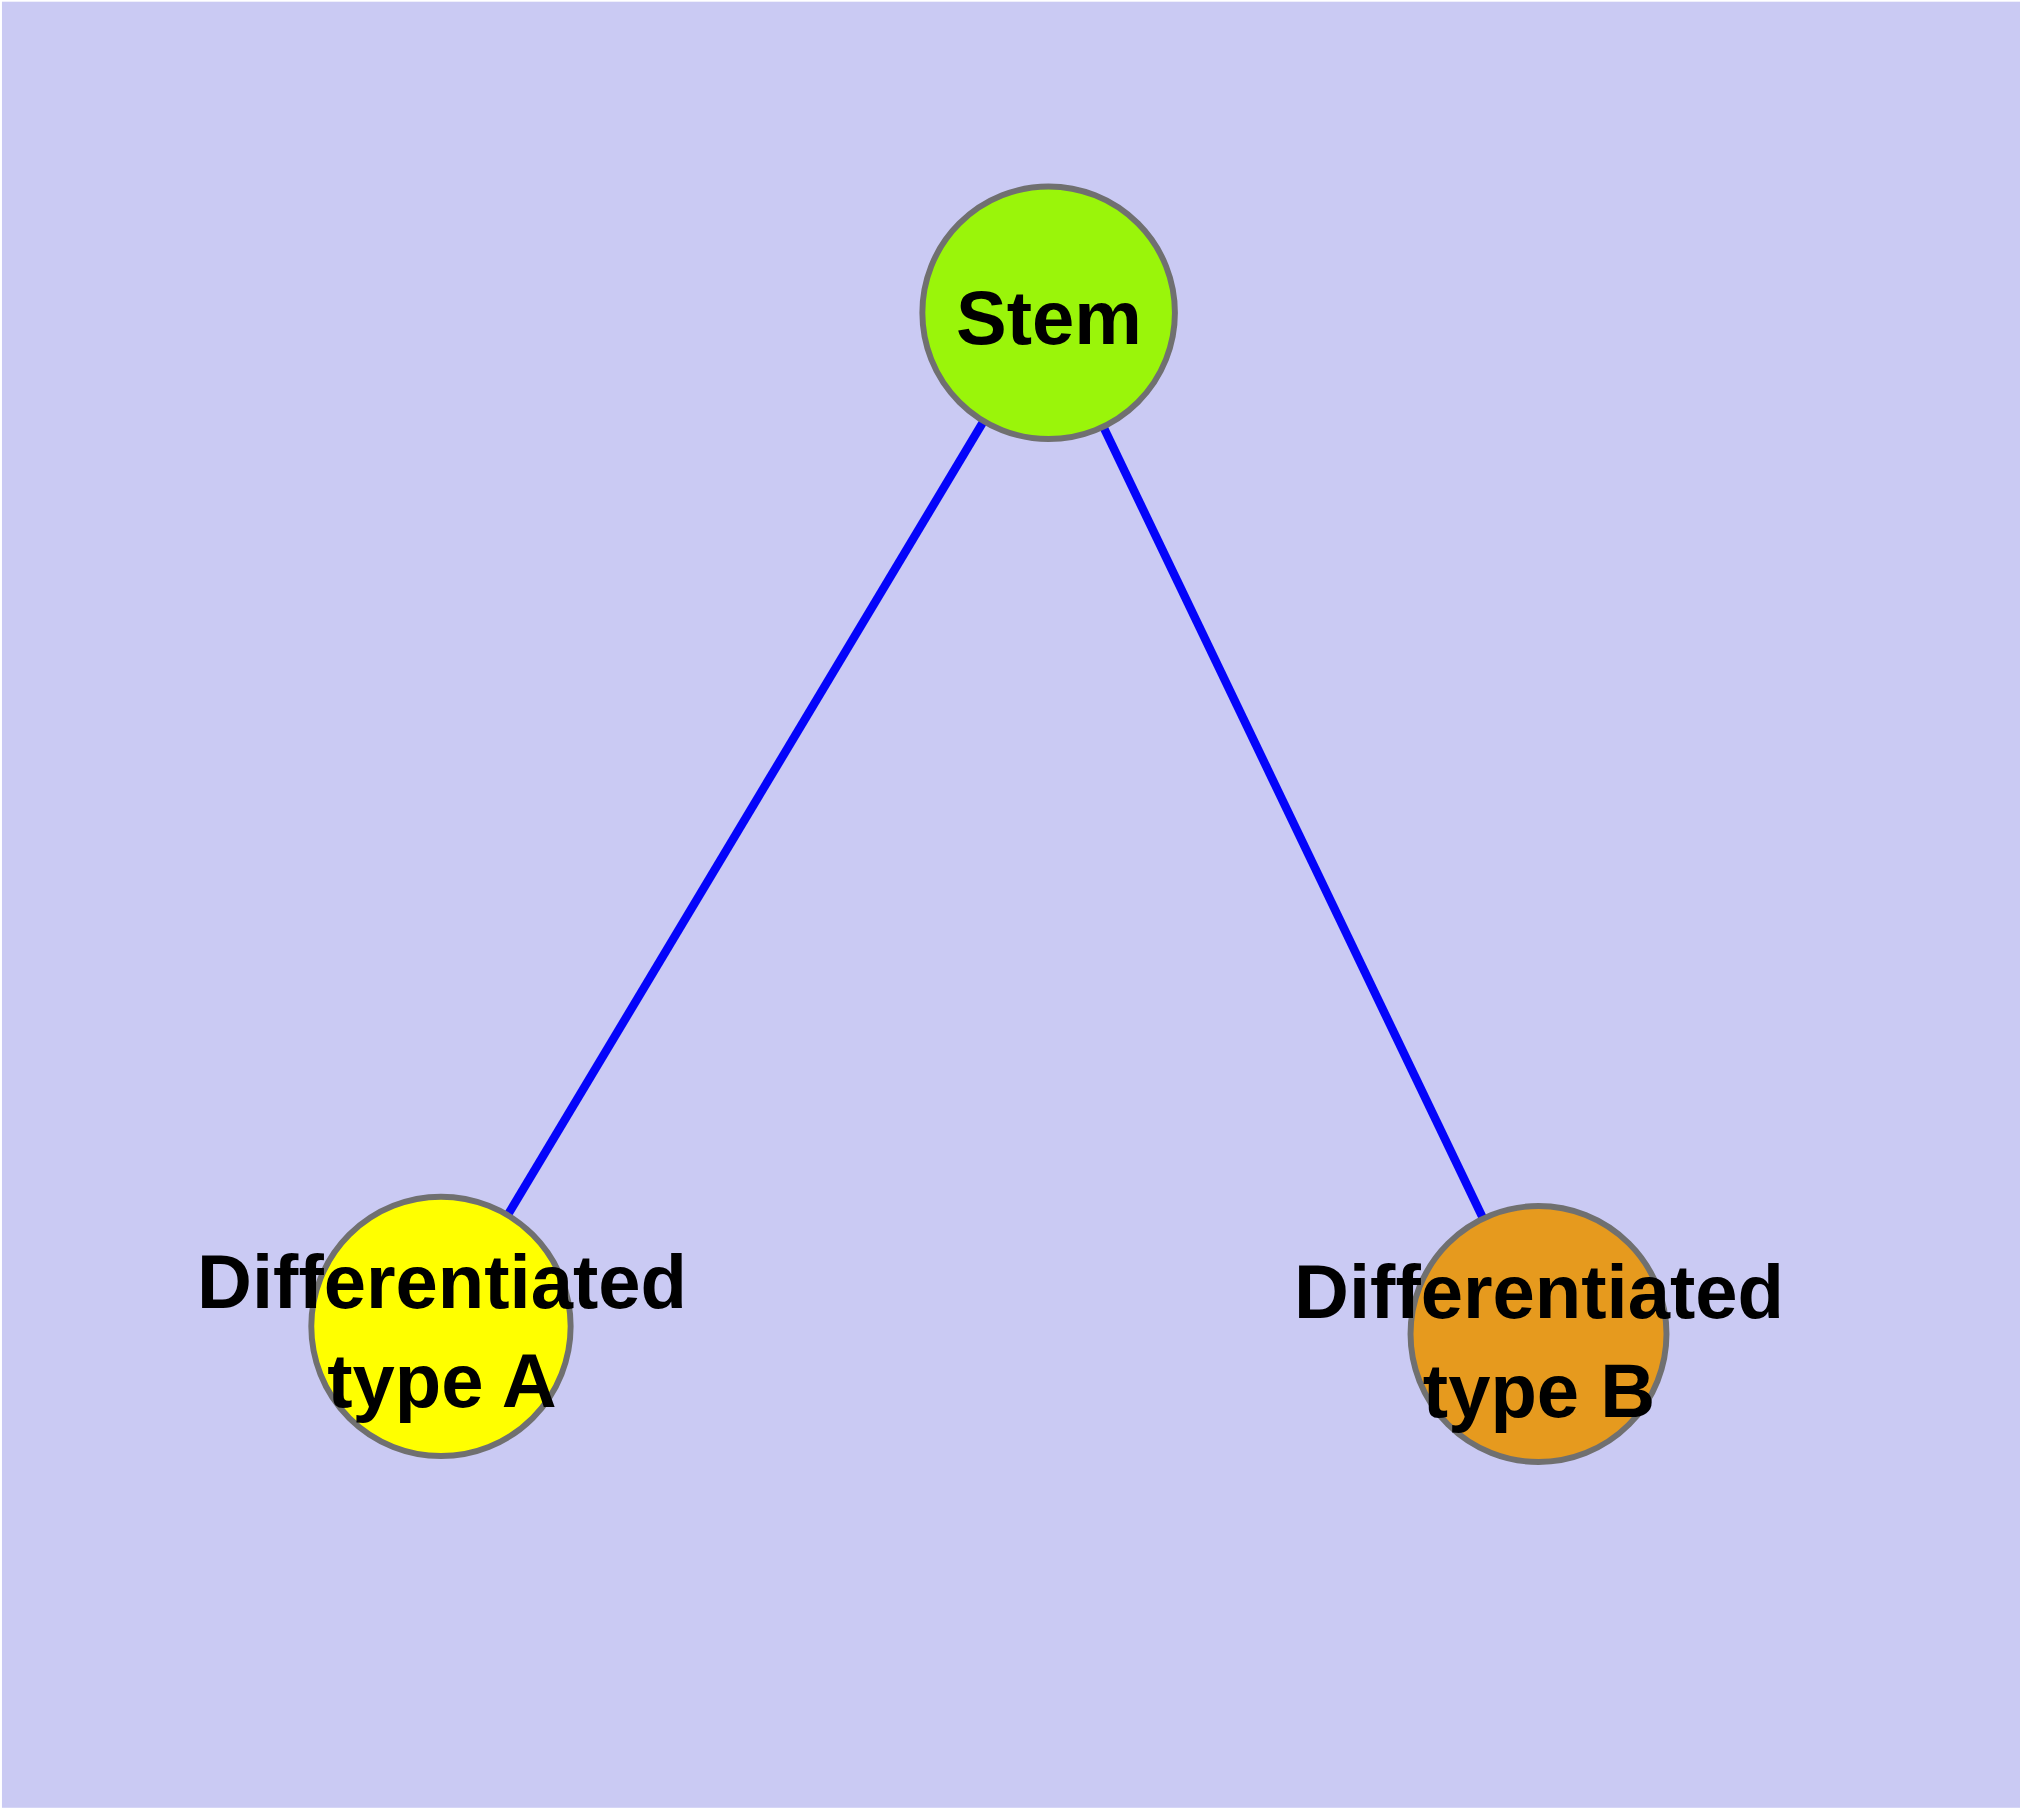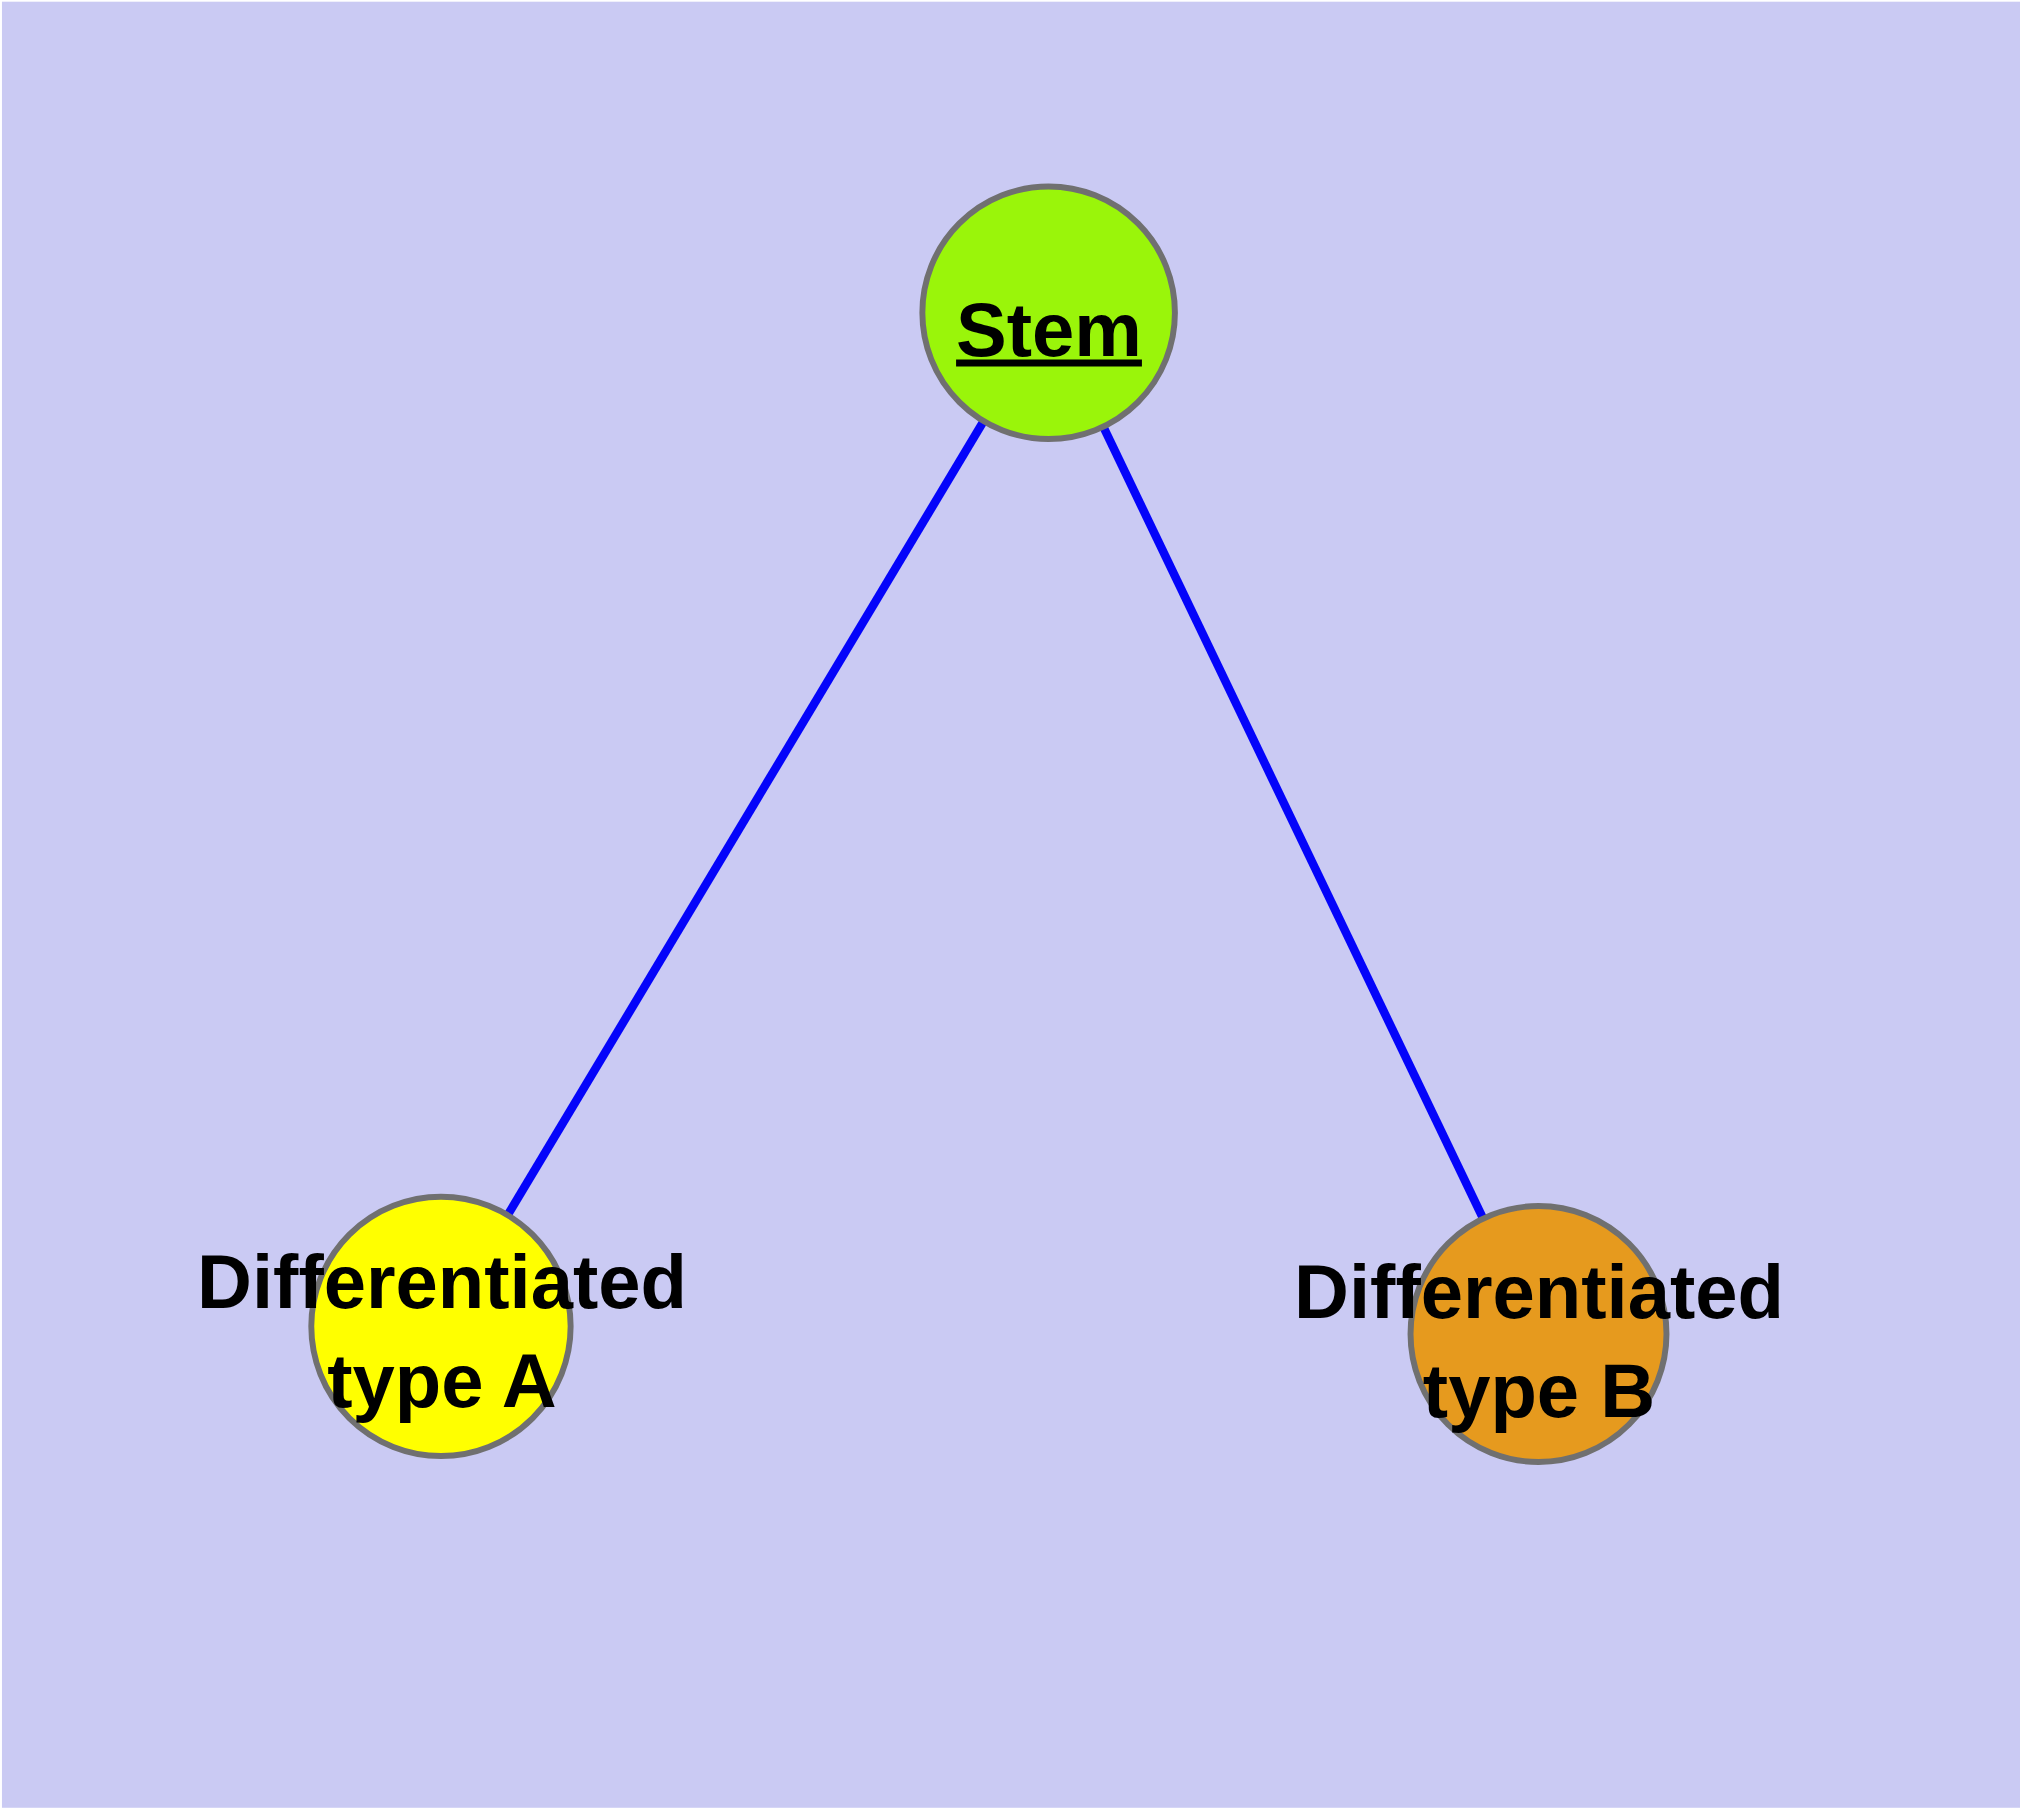--- a/index.html
+++ b/index.html
@@ -49,21 +49,21 @@
     <rect x="2" y="2" width="2382" height="2131" fill="#CACAF3"></rect>
 
     <line class="edge" x1="1237" y1="369" x2="520" y2="1565" stroke="#0404FA"></line>
     <line class="edge" x1="1237" y1="369" x2="1815" y2="1574" stroke="#0404FA"></line>
 
     <circle class="node-circle" cx="1237" cy="369" r="149" fill="#9AF50A" stroke="#707070"></circle>
     <circle class="node-circle" cx="520" cy="1565" r="153" fill="#FFFF00" stroke="#707070"></circle>
     <circle class="node-circle" cx="1815" cy="1574" r="151" fill="#E69A1E" stroke="#707070"></circle>
   </svg>
 
-  <div class="node-label" style="left:1049px; top:329px;text-decoration:underline;">Stem</div>
+  <div class="node-label" style="left:1049px; top:317px;">Stem</div>
 
   <div class="node-label" style="left:442px; top:1331px;">Differentiated
 type A</div>
 
   <div class="node-label" style="left:1539px; top:1341px;">Differentiated
 type B</div>
 
 </div>
 
 

